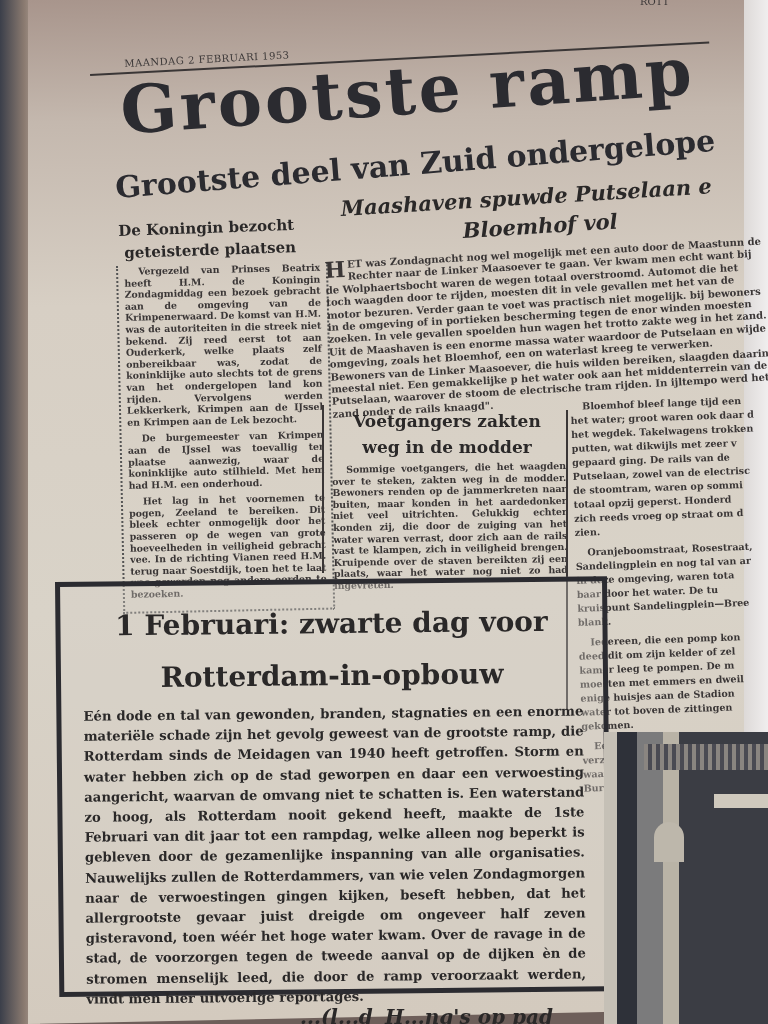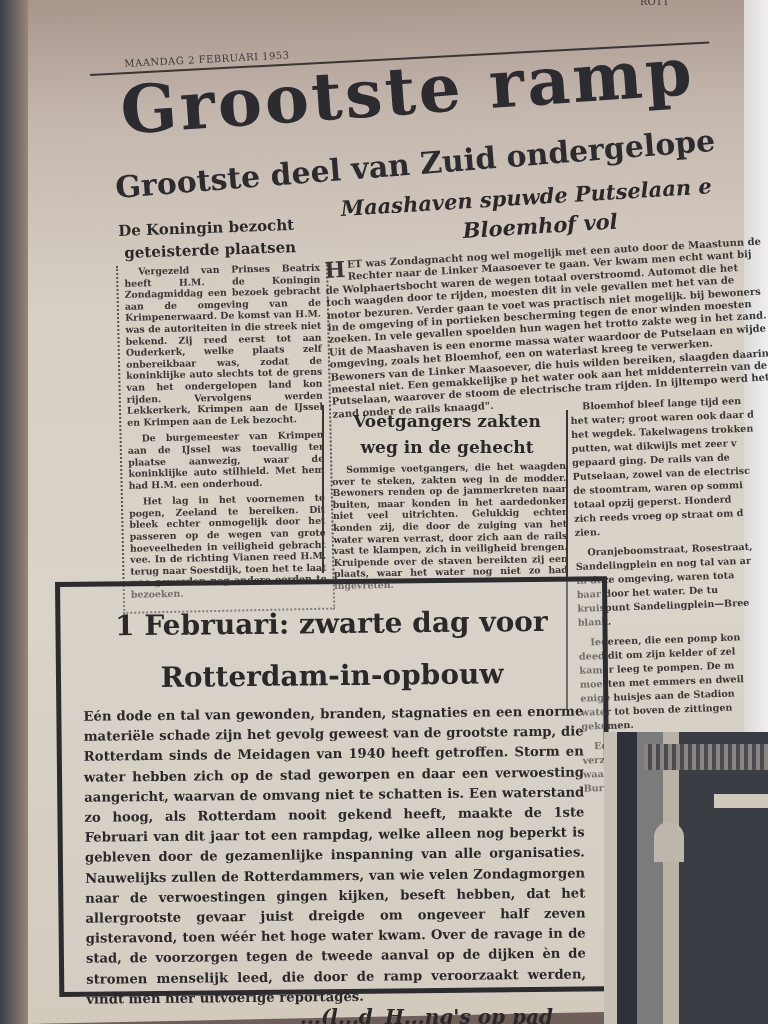--- a/index.html
+++ b/index.html
@@ -81,21 +81,21 @@
 <div class="kicker" style="left:462px;top:218px;">Bloemhof vol</div>
 
 <div class="article-main">
   <span class="dropcap">H</span>
   <span>ET was Zondagnacht nog wel mogelijk met een auto door de Maastunn de Rechter naar de Linker Maasoever te gaan. Ver kwam men echt want bij de Wolphaertsbocht waren de wegen totaal overstroomd. Automot die het toch waagden door te rijden, moesten dit in vele gevallen met het van de motor bezuren. Verder gaan te voet was practisch niet mogelijk. bij bewoners in de omgeving of in portieken bescherming tegen de enor winden moesten zoeken. In vele gevallen spoelden hun wagen het trotto zakte weg in het zand. Uit de Maashaven is een enorme massa water waardoor de Putselaan en wijde omgeving, zoals het Bloemhof, een on waterlast kreeg te verwerken. Bewoners van de Linker Maasoever, die huis wilden bereiken, slaagden daarin meestal niet. Een gemakkelijke p het water ook aan het middenterrein van de Putselaan, waarover de stoom de electrische tram rijden. In ijltempo werd het zand onder de rails knaagd".</span>
 </div>
 
 <div class="divider-v" style="left:322px;top:405px;height:168px;"></div>
 <div class="voet-head">
   <div>Voetgangers zakten</div>
-  <div>weg in de gehecht</div>
+  <div>weg in de modder</div>
 </div>
 <div class="col" style="left:332px;top:464px;width:234px;transform:rotate(-1deg);transform-origin:0 0;">
   <p>Sommige voetgangers, die het waagden over te steken, zakten weg in de modder. Bewoners renden op de jammerkreten naar buiten, maar konden in het aardedonker niet veel uitrichten. Gelukkig echter konden zij, die door de zuiging van het water waren verrast, door zich aan de rails vast te klampen, zich in veiligheid brengen. Kruipende over de staven bereikten zij een plaats, waar het water nog niet zo had ingevreten.</p>
 </div>
 <div class="divider-v" style="left:566px;top:410px;height:300px;"></div>
 
 <div class="right-col">
   <p>
     <span>Bloemhof bleef lange tijd een</span><br>
     <span>het water; groot waren ook daar d</span><br>

